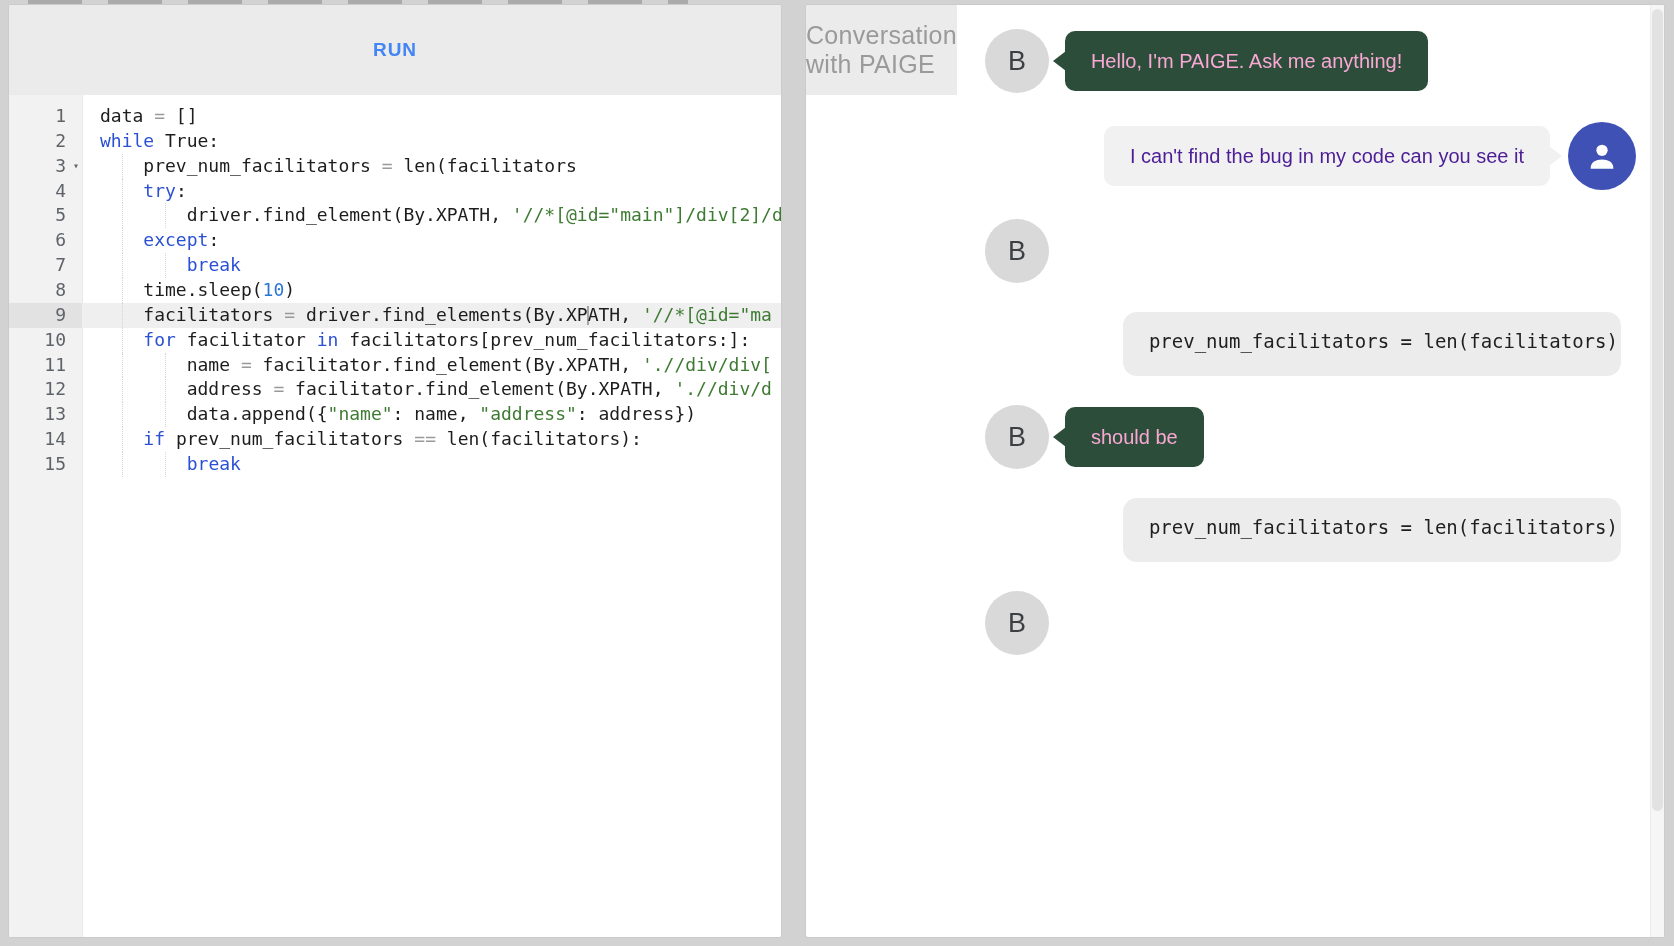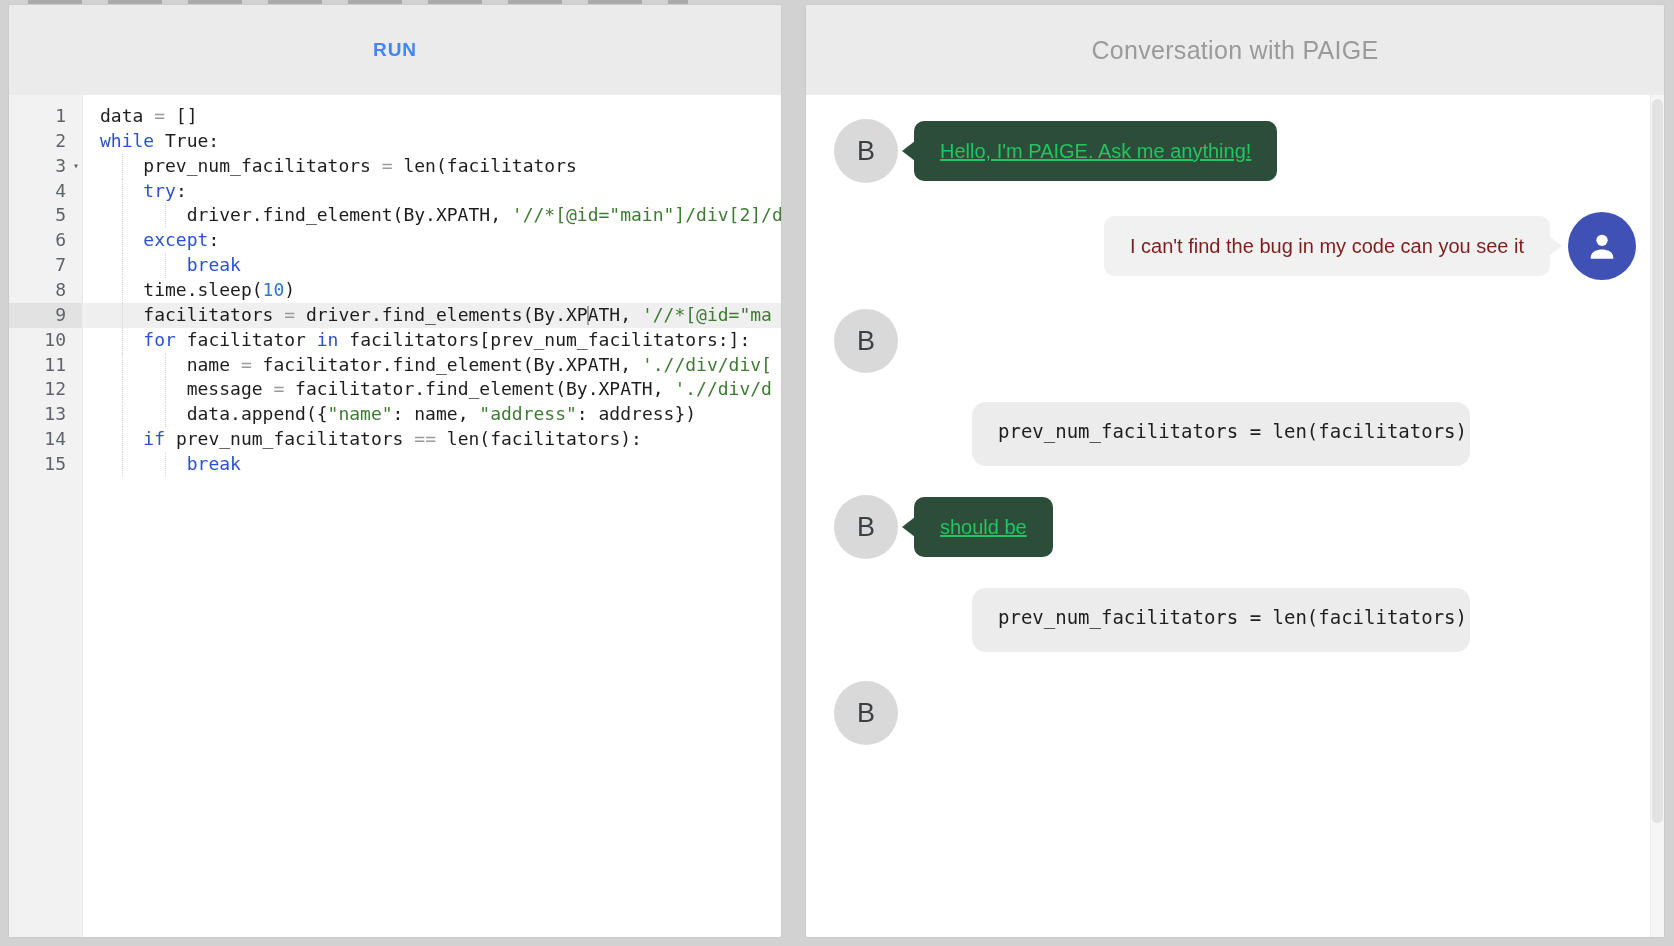--- a/index.html
+++ b/index.html
@@ -13,21 +13,21 @@
   .top-remnants{
     position:absolute;left:28px;top:0;width:660px;height:4px;
     background:repeating-linear-gradient(90deg,#8a8a8a 0 54px,transparent 54px 80px);
     opacity:.55;
   }
   .panel{
     position:absolute;top:5px;bottom:9px;background:#fff;border-radius:2px;overflow:hidden;
     box-shadow:0 0 0 1px rgba(0,0,0,0.03);
   }
   .panel-left{left:9px;width:772px;}
-  .panel-right{left:806px;width:858px;display:flex;flex-direction:column;}
+  .panel-right{left:806px;width:858px;display:flex;flex-direction:row;}
   .panel-header{
     height:90px;flex:0 0 90px;background:var(--header-bg,#ebebeb);
     display:flex;align-items:center;justify-content:center;
   }
   .run-btn{
     border:none;background:transparent;cursor:pointer;
     color:var(--accent-blue,#4285f4);font-weight:bold;font-size:19px;letter-spacing:1px;
     font-family:"Liberation Sans",sans-serif;
   }
   .chat-title{color:#9a9a9a;font-size:25px;letter-spacing:.3px;}
@@ -66,29 +66,29 @@
   .msg-row{display:flex;align-items:center;margin-bottom:29px;}
   .msg-row.user{justify-content:flex-end;}
   .avatar{
     width:64px;height:64px;flex:0 0 64px;border-radius:50%;background:#d9d9d9;
     display:flex;align-items:center;justify-content:center;
     color:#3c4043;font-size:27px;
   }
   .avatar.user-av{width:68px;height:68px;flex:0 0 68px;background:var(--user-indigo,#3f51b5);}
   .bubble{position:relative;border-radius:10px;padding:16px 26px;font-size:20px;line-height:28px;}
   .bubble.bot{
-    background:var(--bot-green,#2d4d3b);color:#22c55e;margin-left:16px;max-width:440px;text-decoration:underline;
+    background:var(--bot-green,#2d4d3b);color:#f9a8d4;margin-left:16px;max-width:440px;
   }
   .bubble.bot .tail{
     position:absolute;left:-12px;top:50%;margin-top:-10px;width:0;height:0;
     border-top:10px solid transparent;border-bottom:10px solid transparent;
     border-right:13px solid var(--bot-green,#2d4d3b);
   }
   .bubble.userb{
-    background:#f1f1f1;color:#7f1d1d;margin-right:18px;max-width:520px;
+    background:#f1f1f1;color:#4c1d95;margin-right:18px;max-width:520px;
   }
   .bubble.userb .tail{
     position:absolute;right:-12px;top:50%;margin-top:-10px;width:0;height:0;
     border-top:10px solid transparent;border-bottom:10px solid transparent;
     border-left:13px solid #f1f1f1;
   }
   .msg-code{
     margin:0 0 29px 138px;background:#ececec;border-radius:14px;
     font-family:"DejaVu Sans Mono",monospace;font-size:19px;color:#1f1f1f;
     padding:18px 8px 24px 26px;width:464px;white-space:pre;overflow:visible;
@@ -157,21 +157,21 @@
       <div class="code-line">
         <div class="gutter">10</div>
         <div class="line-text"><i class="guide g1"></i><span class="tk-p">    </span><span class="tk-k">for</span><span class="tk-p"> facilitator </span><span class="tk-k">in</span><span class="tk-p"> facilitators[prev_num_facilitators:]:</span></div>
       </div>
       <div class="code-line">
         <div class="gutter">11</div>
         <div class="line-text"><i class="guide g1"></i><i class="guide g2"></i><span class="tk-p">        name </span><span class="tk-o">=</span><span class="tk-p"> facilitator.find_element(By.XPATH, </span><span class="tk-s">'.//div/div[</span></div>
       </div>
       <div class="code-line">
         <div class="gutter">12</div>
-        <div class="line-text"><i class="guide g1"></i><i class="guide g2"></i><span class="tk-p">        message </span><span class="tk-o">=</span><span class="tk-p"> facilitator.find_element(By.XPATH, </span><span class="tk-s">'.//div/d</span></div>
+        <div class="line-text"><i class="guide g1"></i><i class="guide g2"></i><span class="tk-p">        address </span><span class="tk-o">=</span><span class="tk-p"> facilitator.find_element(By.XPATH, </span><span class="tk-s">'.//div/d</span></div>
       </div>
       <div class="code-line">
         <div class="gutter">13</div>
         <div class="line-text"><i class="guide g1"></i><i class="guide g2"></i><span class="tk-p">        data.append({</span><span class="tk-s">"name"</span><span class="tk-p">: name, </span><span class="tk-s">"address"</span><span class="tk-p">: address})</span></div>
       </div>
       <div class="code-line">
         <div class="gutter">14</div>
         <div class="line-text"><i class="guide g1"></i><span class="tk-p">    </span><span class="tk-k">if</span><span class="tk-p"> prev_num_facilitators </span><span class="tk-o">==</span><span class="tk-p"> len(facilitators):</span></div>
       </div>
       <div class="code-line">

